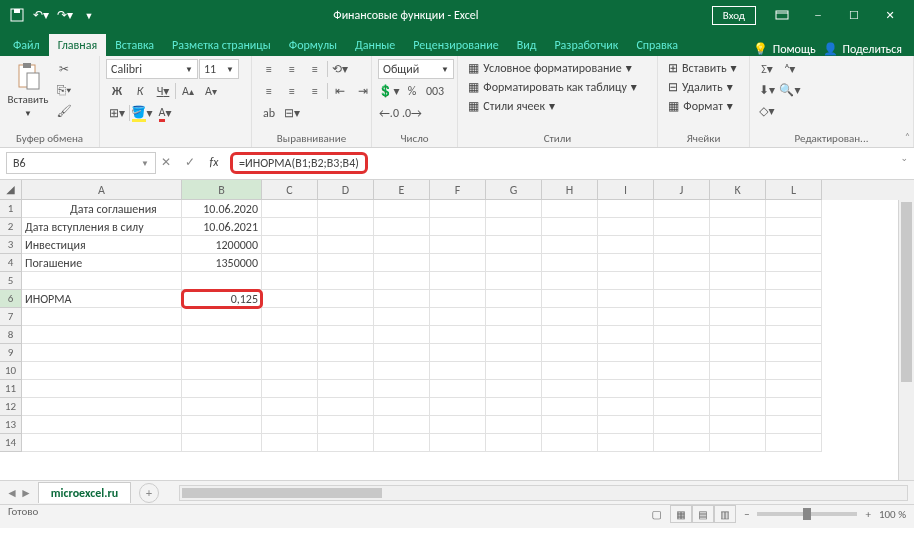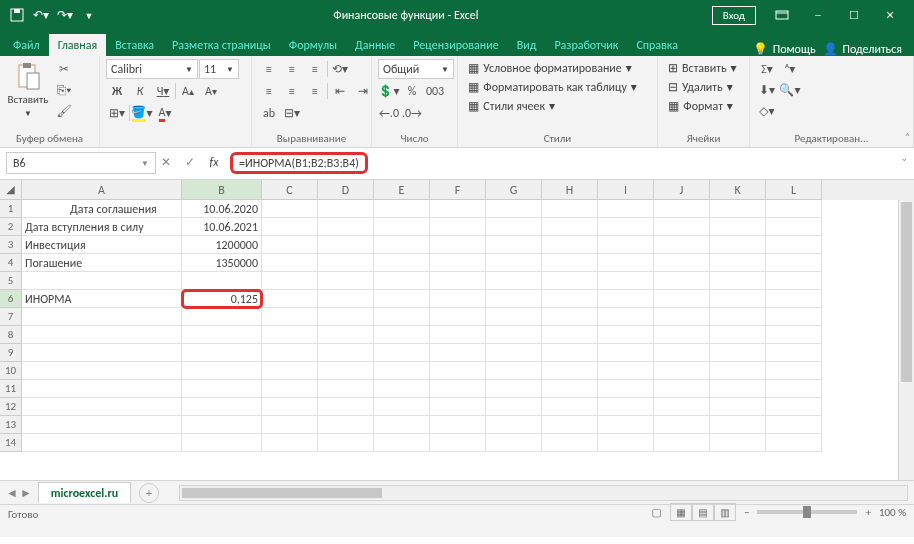--- a/index.html
+++ b/index.html
@@ -40,21 +40,21 @@
 .grid-body{position:relative}
 .grid-row{display:flex;height:18px}
 .row-header.sel{background:#d4e8d4}
 .cell{border-right:1px solid #e1e1e1;border-bottom:1px solid #e1e1e1;padding:0 3px;font-size:12px;display:flex;align-items:center;overflow:hidden;white-space:nowrap}
 .cell.right{justify-content:flex-end}
 .cell.sel{outline:3px solid #e03030;outline-offset:-2px;border-radius:4px;position:relative;z-index:2}
 .sheet-tabs{height:24px;border-top:1px solid #d4d4d4;display:flex;align-items:center;padding:0 6px;background:#f3f3f3}
 .sheet-nav{display:flex;gap:2px;margin-right:6px;color:#888}
 .sheet-tab{padding:3px 12px;border:1px solid #ccc;border-bottom:none;background:#fff;font-size:12px;font-weight:bold;color:#0c6b3c}
 .sheet-add{width:20px;height:20px;border:1px solid #ccc;border-radius:50%;display:flex;align-items:center;justify-content:center;margin-left:8px;color:#888;cursor:pointer}
-.statusbar{height:24px;background:#f3f3f3;border-top:1px solid #d4d4d4;display:flex;align-items:flex-end;padding:16px 8px;font-size:11px;color:#666}
+.statusbar{height:24px;background:#f3f3f3;border-top:1px solid #d4d4d4;display:flex;align-items:flex-start;padding:0 8px;font-size:11px;color:#666}
 .status-right{margin-left:auto;display:flex;align-items:center;gap:8px}
 .view-btns{display:flex;gap:0}
 .view-btn{width:22px;height:18px;border:1px solid #ccc;display:flex;align-items:center;justify-content:center;font-size:10px;cursor:pointer}
 .zoom-slider{width:100px;height:4px;background:#ccc;position:relative}
 .zoom-thumb{width:8px;height:12px;background:#888;position:absolute;left:50%;top:-4px;transform:translateX(-50%)}
 .vscroll{position:absolute;right:0;top:20px;bottom:0;width:16px;background:#f0f0f0;border-left:1px solid #d4d4d4}
 .hscroll{height:16px;background:#f0f0f0;flex:1;margin-left:20px;border:1px solid #d4d4d4;position:relative}
 .scroll-thumb{background:#c8c8c8;position:absolute}
 svg{display:block}
 </style>

